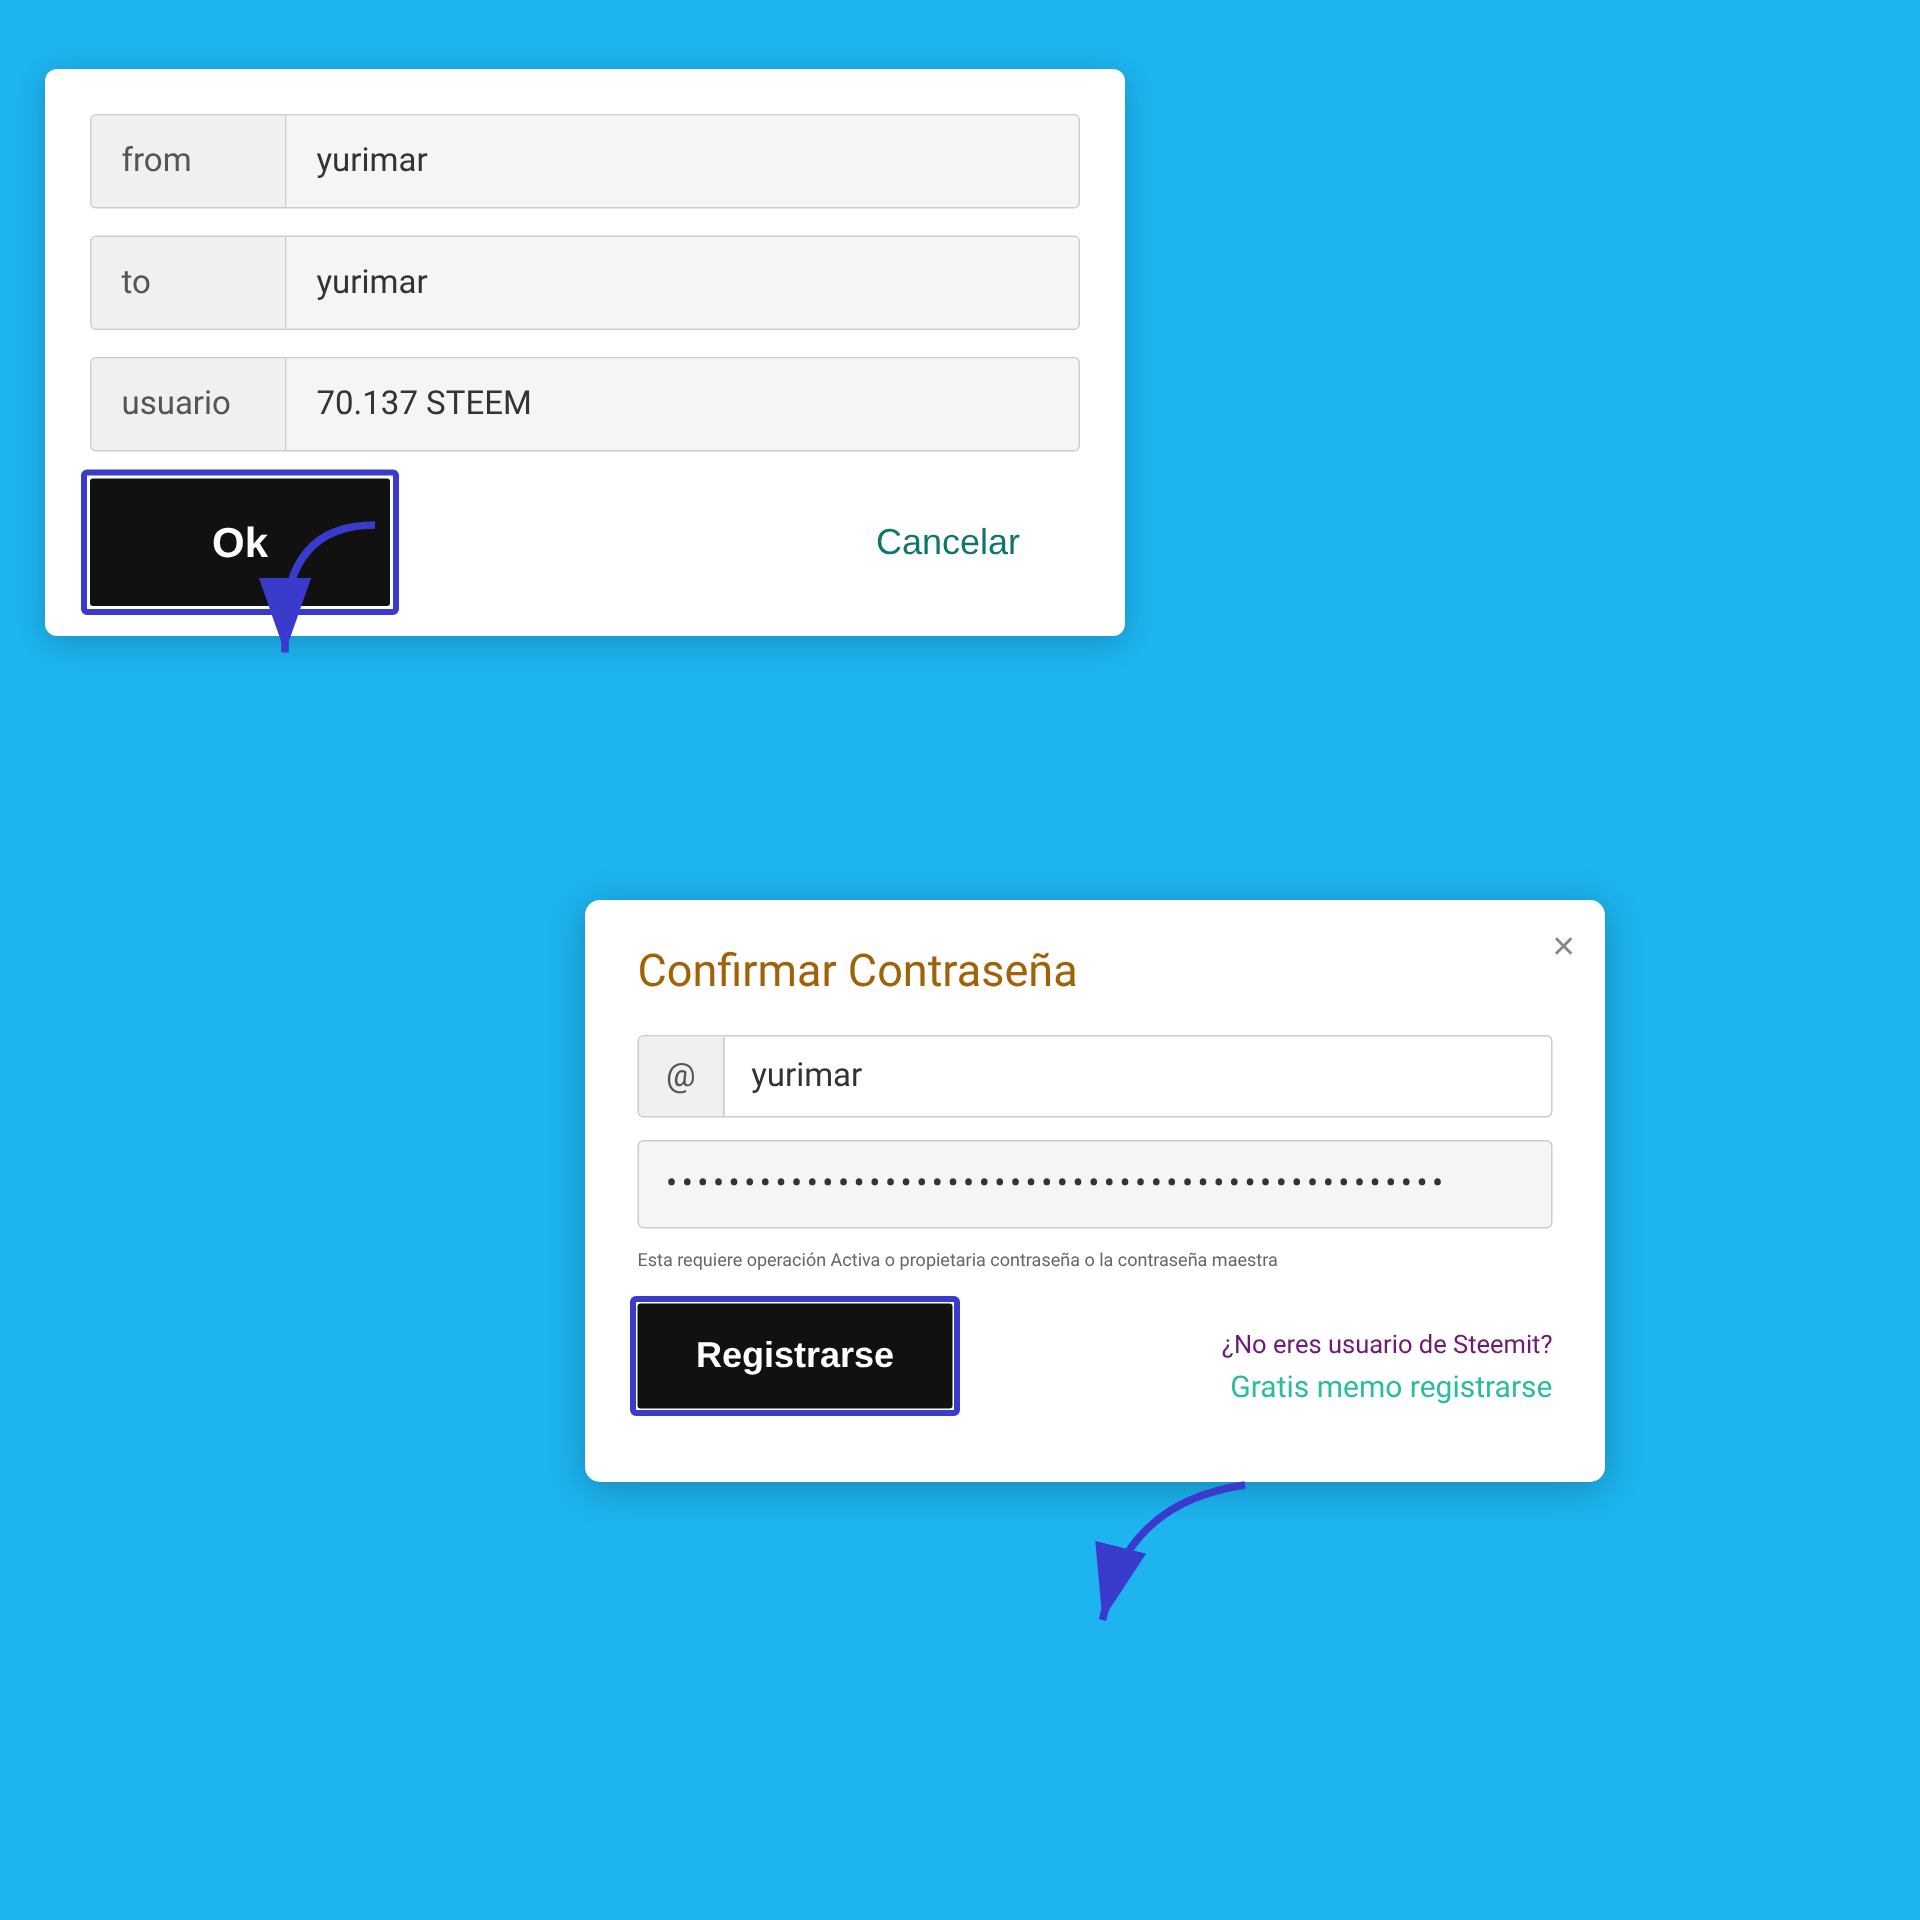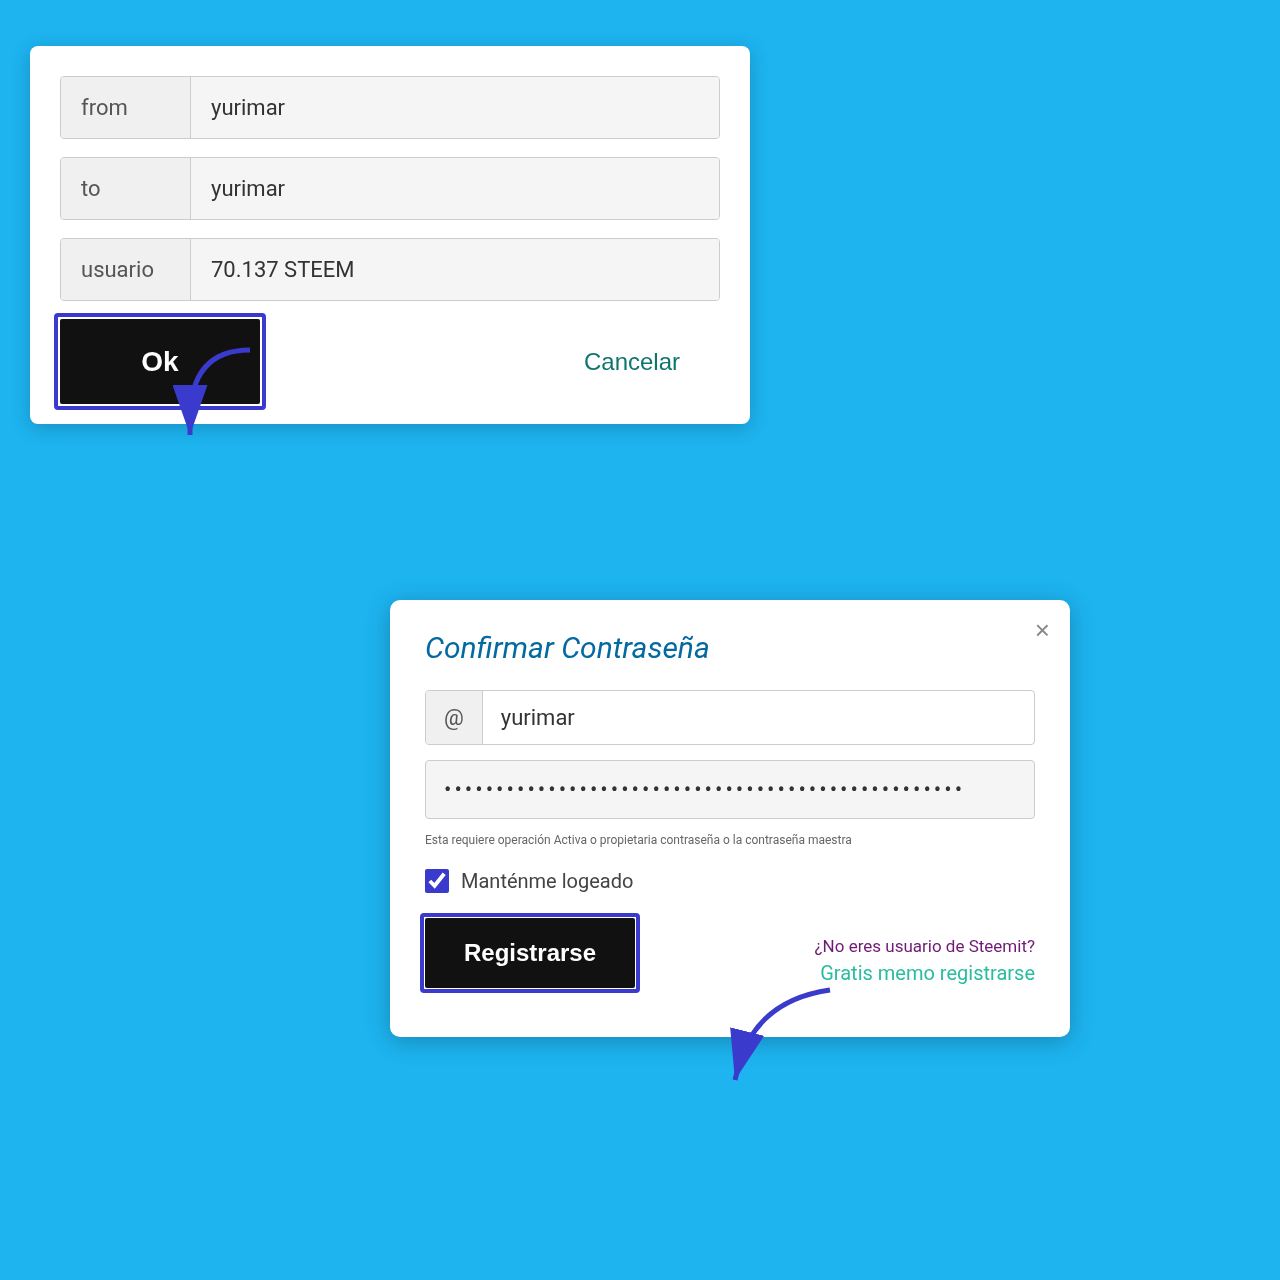--- a/index.html
+++ b/index.html
@@ -138,23 +138,22 @@
       font-size: 26px;
       color: #888;
       cursor: pointer;
       background: none;
       border: none;
     }
 
     .dialog-title {
       font-size: 30px;
       font-weight: 400;
-      color: #0369a1;
+      color: #a16207;
       margin-bottom: 25px;
-      font-style: italic;
     }
 
     .username-row {
       display: flex;
       align-items: center;
       border: 1.5px solid #ccc;
       border-radius: 4px;
       margin-bottom: 15px;
       overflow: hidden;
     }
@@ -334,24 +333,20 @@
 
   <div class="username-row">
     <span class="at-symbol">@</span>
     <span class="username-value">yurimar</span>
   </div>
 
   <div class="password-field">••••••••••••••••••••••••••••••••••••••••••••••••••</div>
 
   <p class="helper-text">Esta requiere operación Activa o propietaria contraseña o la contraseña maestra</p>
 
-  <div class="keep-logged-row">
-    <input type="checkbox" class="keep-checkbox" checked="" style="">
-    <span class="keep-label">Manténme logeado</span>
-  </div>
 
   <div class="bottom-buttons">
     <div class="register-btn-wrapper">
       <div class="register-btn-border"></div>
       <div class="register-btn-teal"></div>
       <button class="register-btn">Registrarse</button>
     </div>
     <div class="register-right">
       <span class="not-user-text">¿No eres usuario de Steemit?</span>
       <a class="free-register-link" href="#">Gratis memo registrarse</a>

